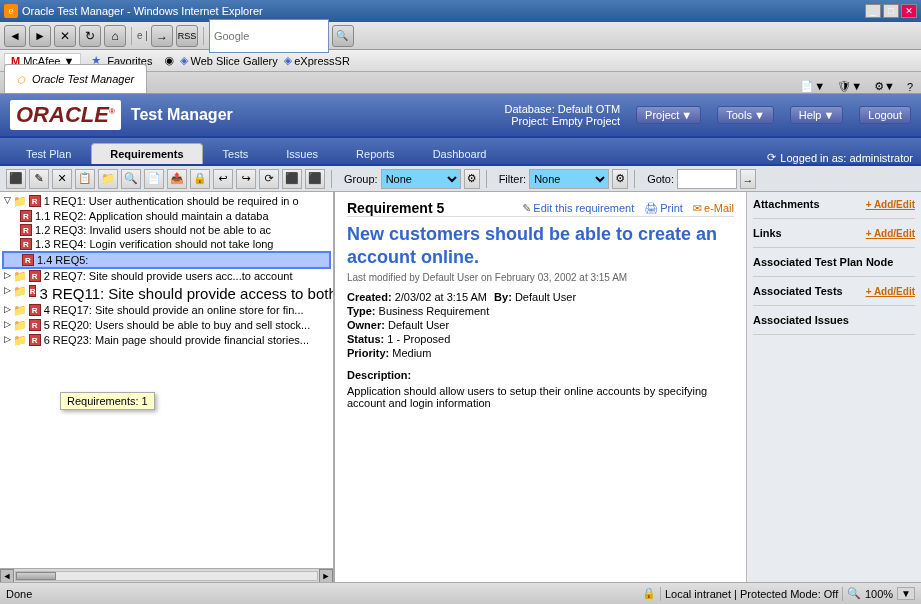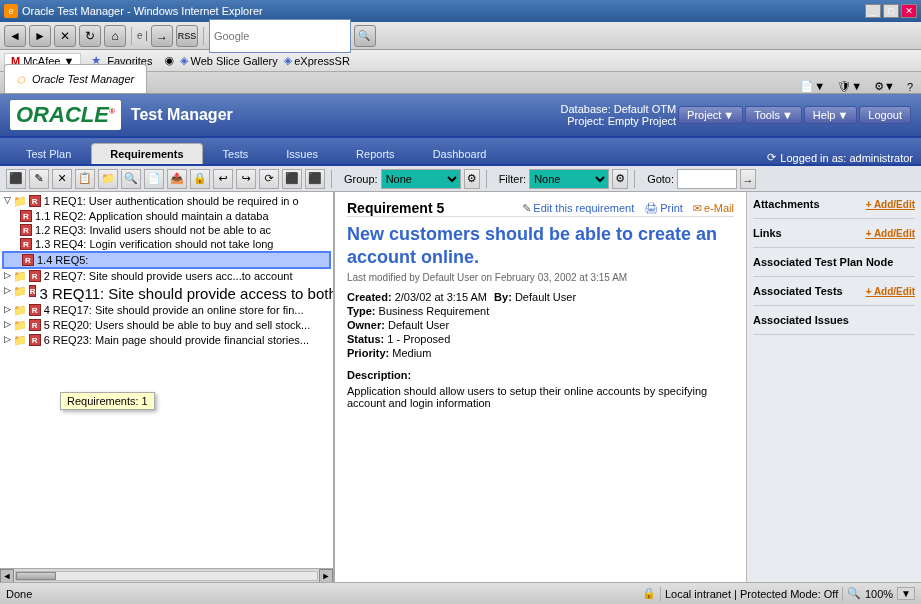--- a/index.html
+++ b/index.html
@@ -28,21 +28,21 @@
       background: linear-gradient(to bottom, #e8e8e8, #d0d0d0);
       border-bottom: 1px solid #999;
       padding: 2px 4px;
       display: flex;
       align-items: center;
       gap: 3px;
       height: 28px;
     }
     .nav-btn { width: 22px; height: 22px; background: linear-gradient(to bottom,#e0e0e0,#b8b8b8); border:1px solid #888; border-radius: 3px; cursor:pointer; display:flex;align-items:center;justify-content:center; font-size: 12px; }
     .address-bar { flex: 1; height: 20px; border: 1px solid #7090c0; background: white; padding: 0 4px; font-size: 11px; }
-    .search-bar { width: 142px; height: 20px; border: 1px solid #7090c0; background: white; padding: 16px 4px; font-size: 11px; }
+    .search-bar { width: 120px; height: 20px; border: 1px solid #7090c0; background: white; padding: 16px 4px; font-size: 11px; }
     .toolbar-sep { width: 1px; height: 18px; background: #aaa; margin: 0 2px; }
 
     .browser-menubar {
       background: linear-gradient(to bottom, #f0f0f0, #dcdcdc);
       border-bottom: 1px solid #aaa;
       padding: 1px 4px;
       display: flex;
       align-items: center;
       gap: 2px;
       height: 22px;
@@ -70,21 +70,21 @@
       background: linear-gradient(to bottom, #6080c0, #3050a0);
       display: flex;
       align-items: center;
       padding: 4px 10px;
       height: 44px;
       border-bottom: 2px solid #2040a0;
     }
     .oracle-logo { color: #cc2222; font-size: 22px; font-weight: bold; font-style: italic; background: white; padding: 2px 6px; border-radius: 2px; }
     .oracle-logo span { color: #cc2222; }
     .app-title { color: white; font-size: 16px; font-weight: bold; margin-left: 10px; }
-    .header-right { margin-left: auto; display: flex; align-items: center; gap: 2px; color: white; font-size: 11px; }
+    .header-right { margin-left: auto; display: flex; align-items: center; gap: 16px; color: white; font-size: 11px; }
     .header-db { text-align: right; }
     .header-btn { background: linear-gradient(to bottom, #8090c8, #5060a8); color: white; border: 1px solid #4050a0; padding: 2px 8px; cursor: pointer; border-radius: 3px; font-size: 11px; display: flex; align-items: center; gap: 2px; }
 
     
     .nav-tabs {
       background: linear-gradient(to bottom, #5070b8, #3050a0);
       display: flex;
       align-items: flex-end;
       padding: 0 8px;
       height: 28px;
@@ -112,21 +112,21 @@
       background: #e0e4e8;
       border-bottom: 1px solid #aaa;
       padding: 2px 6px;
       display: flex;
       align-items: center;
       gap: 3px;
       height: 26px;
     }
     .tool-btn { width: 20px; height: 20px; background: linear-gradient(to bottom,#f0f0f0,#d8d8d8); border: 1px solid #aaa; cursor: pointer; display:flex;align-items:center;justify-content:center; font-size: 11px; }
     .toolbar-label { font-size: 11px; margin-left: 6px; }
-    .toolbar-select { height: 20px; font-size: 11px; border: 1px solid #aaa; background: #14b8a6; min-width: 80px; }
+    .toolbar-select { height: 20px; font-size: 11px; border: 1px solid #aaa; background: #7dd3fc; min-width: 80px; }
     .toolbar-input { height: 20px; font-size: 11px; border: 1px solid #aaa; background: white; width: 60px; }
     .toolbar-sep2 { width: 1px; height: 18px; background: #aaa; margin: 0 3px; }
 
     
     .main-area {
       display: flex;
       height: calc(100% - 44px - 28px - 26px);
       overflow: hidden;
     }
 
@@ -291,21 +291,21 @@
     <span style="cursor:pointer;font-size:11px;padding:0 4px;">🛡▼</span>
     <span style="cursor:pointer;font-size:11px;padding:0 4px;">⚙▼</span>
     <span style="cursor:pointer;font-size:11px;padding:0 4px;">?</span>
   </div>
 </div>
 
 <div class="app-content">
 
   <div class="oracle-header">
     <div class="oracle-logo">
-      <span style="color:#15803d;">ORACLE</span><sup style="font-size:8px;color:#cc2222;">®</sup>
+      <span style="color:#7f1d1d;">ORACLE</span><sup style="font-size:8px;color:#cc2222;">®</sup>
     </div>
     <span class="app-title">Test Manager</span>
     <div class="header-right">
       <div class="header-db">
         <div>Database: Default OTM</div>
         <div>Project: Empty Project</div>
       </div>
       <div class="header-btn">
         <span>Project</span>
         <span>▼</span>

